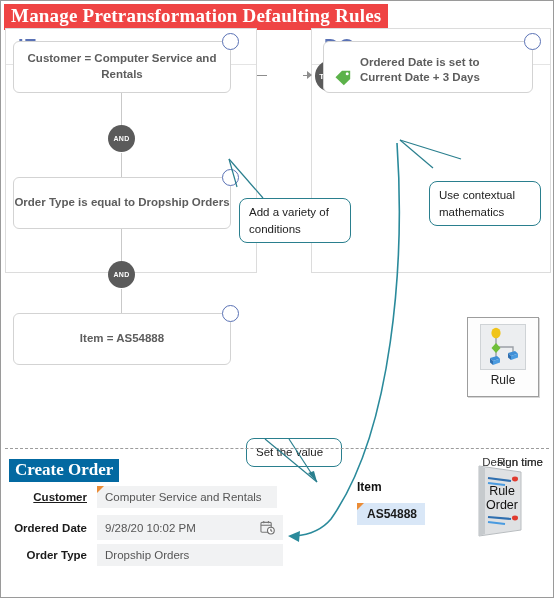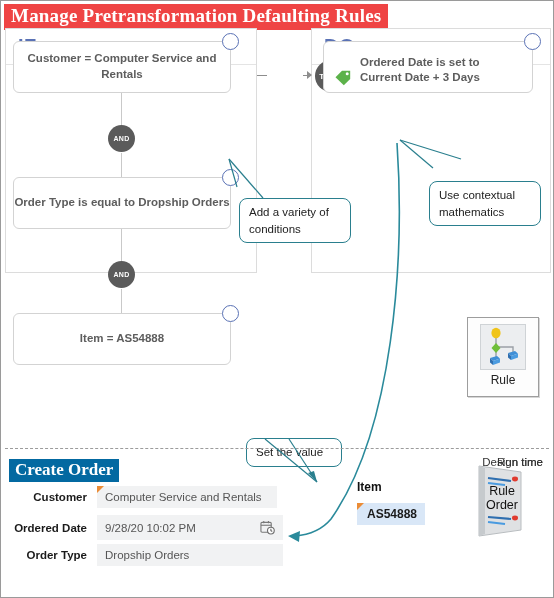--- a/index.html
+++ b/index.html
@@ -141,21 +141,21 @@
     background:#0369a1;color:#fff;
     font-family:"Liberation Serif", serif;
     font-size:17px;font-weight:700;padding:1px 6px 2px 6px;
   }
   .frow{position:absolute;display:flex;align-items:center;}
   .flabel{
     width:88px;text-align:right;padding-right:10px;
     font-size:11.5px;font-weight:700;color:#1b1b1b;
     box-sizing:border-box;
   }
-  .flabel.req{}
+  .flabel.req{text-decoration:underline;}
   .fvalue{
     position:relative;background:#f1f2f3;
     font-size:11.5px;color:#555;
     padding:5px 8px;box-sizing:border-box;
     display:flex;align-items:center;
   }
   .f-customer{left:8px;top:30px;}
   .f-customer .fvalue{width:180px;}
   .f-date{left:8px;top:59px;}
   .f-date .fvalue{width:186px;justify-content:space-between;}

